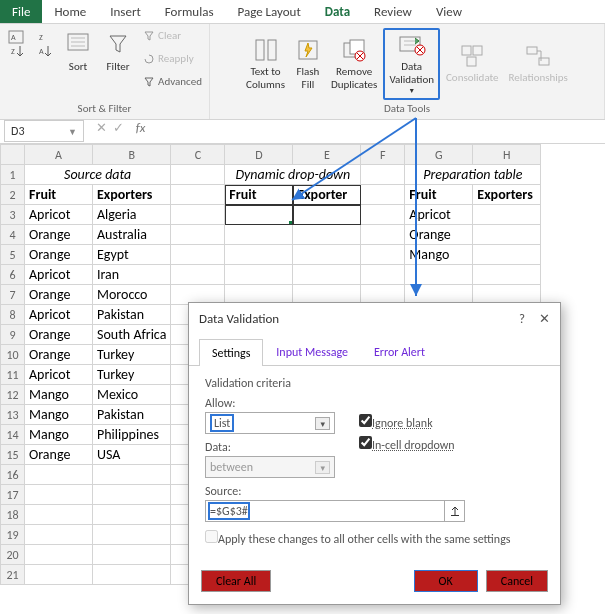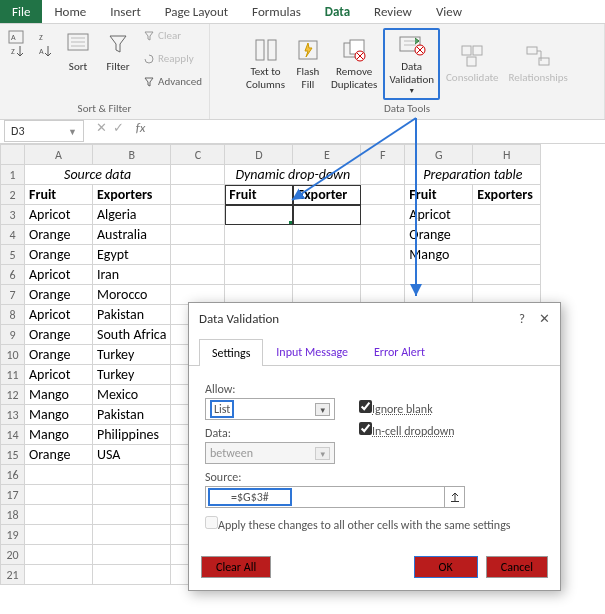--- a/index.html
+++ b/index.html
@@ -40,38 +40,38 @@
 .dlg-tab{padding:6px 12px;font-size:12px;color:#6d28d9;border:1px solid transparent;border-bottom:none;cursor:pointer}
 .dlg-tab.active{border-color:#ccc;background:#fff;position:relative;top:1px;color:#000}
 .dlg-body{padding:10px 16px 14px;font-size:12px;color:#555}
 .dlg-body label{display:block;margin:6px 0 2px;color:#555}
 .dlg-sel{width:130px;height:22px;border:1px solid #aaa;background:#fff;padding:0 4px;display:flex;align-items:center;justify-content:space-between}
 .dlg-sel.dim{color:#999;background:#f5f5f5}
 .dlg-row{display:flex;align-items:flex-start;gap:24px}
 .chk{display:flex;align-items:center;gap:4px;margin:2px 0}
 .chk input{accent-color:#333}
 .src-input{display:flex;align-items:center;width:260px;height:22px;border:1px solid #aaa;margin-top:2px}
-.src-input span{flex:1;padding:0 21px}
+.src-input span{flex:1;padding:0 0}
 .src-btn{width:20px;height:20px;border-left:1px solid #aaa;display:flex;align-items:center;justify-content:center}
 .dlg-foot{display:flex;justify-content:space-between;padding:8px 12px 12px;gap:8px}
 .btn{border:1px solid #999;background:#b91c1c;padding:3px 14px;font-size:12px;cursor:pointer}
 .btn.primary{border:1.5px solid #2e75d6}
 .hi-blue{border:2px solid #2e75d6 !important;padding:0 2px}
 .arrow-svg{position:absolute;pointer-events:none;z-index:5}
 .dis{color:#bbb}
 </style>
 </head>
 <body>
 
 <div class="tabstrip">
   <div class="tab file">File</div>
   <div class="tab">Home</div>
   <div class="tab">Insert</div>
+  <div class="tab">Formulas</div>
   <div class="tab">Page Layout</div>
-  <div class="tab">Formulas</div>
   <div class="tab active">Data</div>
   <div class="tab">Review</div>
   <div class="tab">View</div>
 </div>
 
 <div class="ribbon">
   <div class="group" style="width:210px">
     <div class="sortfilter">
       <div class="ribbon-btn">
           <svg width="16" height="28">
@@ -462,20 +462,21 @@
       <span>?</span>
       <span>✕</span>
     </div>
   </div>
   <div class="dlg-tabs">
     <div class="dlg-tab active">Settings</div>
     <div class="dlg-tab">Input Message</div>
     <div class="dlg-tab">Error Alert</div>
   </div>
   <div class="dlg-body">
+    <div>Validation criteria</div>
     <div class="dlg-row">
       <div>
         <label>Allow:</label>
         <div class="dlg-sel">
             <span class="hi-blue">List</span>
             <span style="background:#eee;border:1px solid #aaa;padding:0 4px;font-size:9px">▾</span>
           </div>
         <label class="dis">Data:</label>
         <div class="dlg-sel dim">
             <span>between</span>

